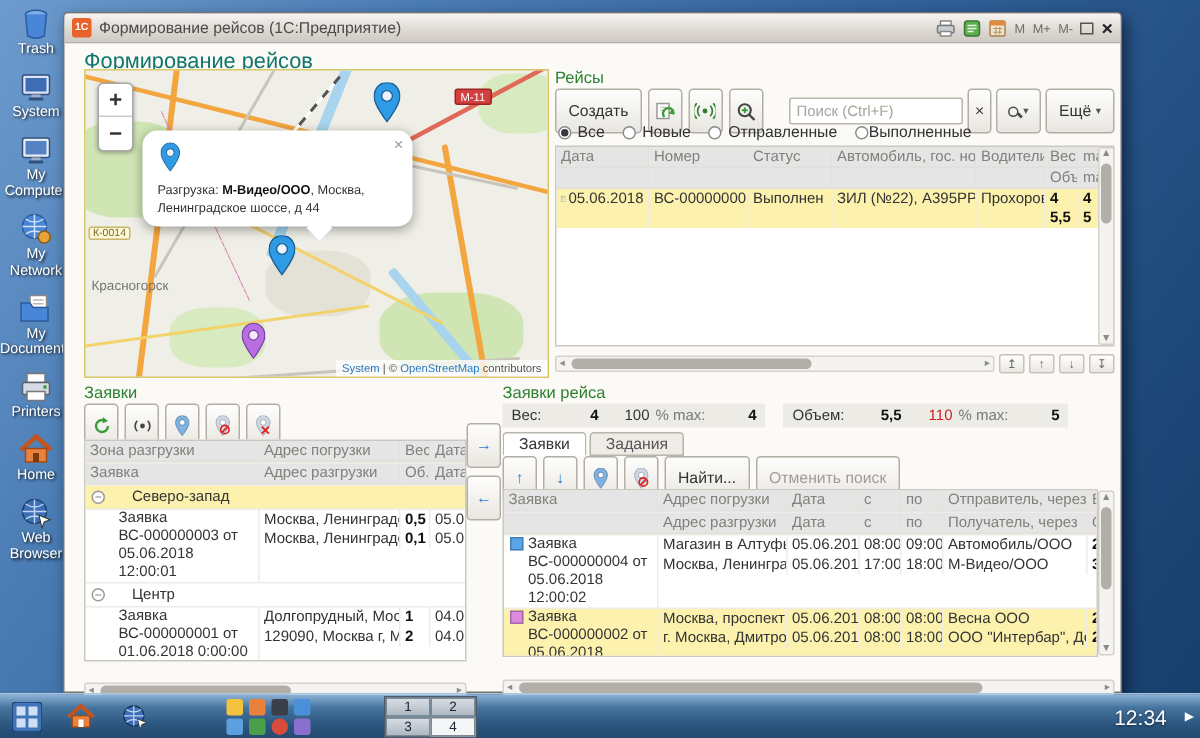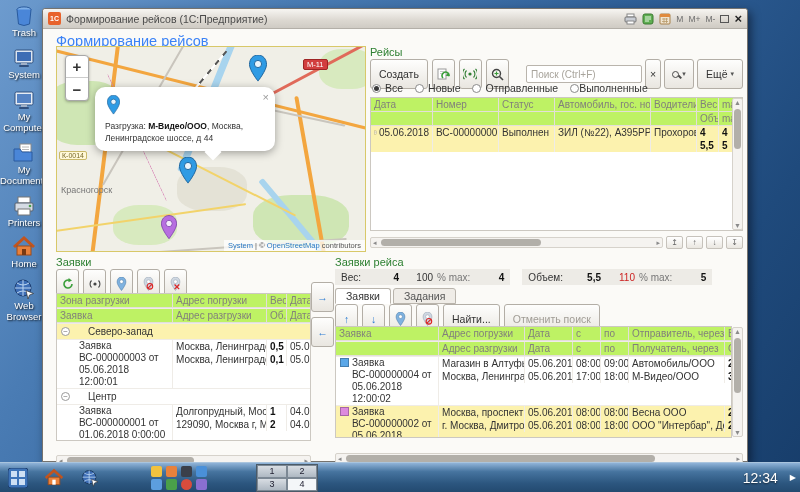--- a/index.html
+++ b/index.html
@@ -30,39 +30,39 @@
           border:1px solid #76736e;border-radius:3px 3px 0 0;box-shadow:3px 4px 10px rgba(0,0,10,.5);z-index:2}
   .titlebar{height:20px;background:linear-gradient(#f7f5f2,#dcd8d1 60%,#cfcbc4);border-bottom:1px solid #b3afa8;
             border-radius:3px 3px 0 0;display:flex;align-items:center;padding:8px 5px}
   .appico{width:13px;height:13px;background:#e8632c;border-radius:2px;color:#fff;font-size:7px;font-weight:bold;
           display:flex;align-items:center;justify-content:center}
   .wtitle{margin-left:5px;font-size:10.5px;color:#4a4a4a}
   .wctrls{margin-left:auto;display:flex;align-items:center;gap:5px}
   .mbtn{font-size:8.5px;color:#6d6d6d}
   .maxbtn{width:9px;height:8px;border:1.5px solid #555}
   .closebtn{font-size:13px;font-weight:bold;color:#222;line-height:1}
-  .heading{position:absolute;left:13px;top:24px;font-size:14.5px;color:#3b82f6}
+  .heading{position:absolute;left:13px;top:24px;font-size:14.5px;color:#0f766e}
   .gtitle{color:#2e8032;font-size:11px}
 
   
   .btn{height:30px;border:1px solid #b3aea6;background:linear-gradient(#fefefd,#e9e6e0);border-radius:3px;
        padding:0 8px;font-size:10.5px;display:inline-flex;align-items:center;gap:3px;color:#333}
   .icbtn{width:23px;justify-content:center;padding:0}
   .btn.disabled{color:#a09c95}
   .caret{font-size:7px;color:#555}
   .radio{width:9px;height:9px;border:1px solid #8a8a8a;border-radius:50%;background:#fff;display:inline-block;flex:none}
   .radio.on::after{content:"";display:block;width:5px;height:5px;background:#3a3a3a;border-radius:50%;margin:1px}
   .search{width:116px;height:18px;border:1px solid #b9b4ac;font-size:10px;padding:0 4px;color:#333;border-radius:2px}
   .search::placeholder{color:#a8a49c}
   .mag{width:7px;height:7px;border:1.5px solid #4a4a4a;border-radius:50%;position:relative;display:inline-block}
   .mag::after{content:"";position:absolute;width:4px;height:1.5px;background:#4a4a4a;transform:rotate(45deg);right:-3.5px;bottom:-1px}
 
   
   .tbl{background:#fff;border:1px solid #ccc8c1;font-size:10px;overflow:hidden}
-  .th{color:#82807b;background:#bef264;border-right:1px solid #e3dfd9;border-bottom:1px solid #e3dfd9;
+  .th{color:#82807b;background:#e5e5e5;border-right:1px solid #e3dfd9;border-bottom:1px solid #e3dfd9;
       padding:0 3px;line-height:13px;white-space:nowrap;overflow:hidden}
   .td{border-right:1px solid #efece7;padding:0 3px;line-height:13px;white-space:nowrap;overflow:hidden}
   .sel{background:#fcf2ae}
   .b{font-weight:bold;color:#111}
   .fl-grid{display:grid;grid-template-columns:62px 66px 56px 96px 46px 22px 20px 1fr}
   .rq-line{display:grid;grid-template-columns:94px 20px 1fr}
   .tr-line{display:grid;grid-template-columns:86px 48px 28px 28px 96px 1fr}
   .rowflex{display:flex;border-bottom:1px solid #efece7}
   .c1{width:116px;border-right:1px solid #efece7;padding:0 3px 0 22px;line-height:12px;overflow:hidden}
   .c1t{width:112px;border-right:1px solid #efece7;padding:0 3px 0 4px;line-height:12px;overflow:hidden;display:flex;gap:3px}
@@ -117,20 +117,28 @@
     <span class="dlabel">System</span>
   </div>
   <div class="dicon">
     <svg width="24" height="24" viewBox="0 0 24 24">
         <rect x="3" y="4" width="18" height="13" rx="1.5" fill="#e6edf6" stroke="#31507e"></rect>
         <rect x="5" y="6" width="14" height="9" fill="#5583c4"></rect>
         <rect x="9" y="17" width="6" height="2" fill="#9fb0c8"></rect>
         <rect x="7" y="19" width="10" height="2" rx="1" fill="#31507e"></rect>
       </svg>
     <span class="dlabel">My Computer</span>
+  </div>
+  <div class="dicon">
+    <svg width="24" height="24" viewBox="0 0 24 24">
+        <circle cx="11" cy="10" r="8" fill="#4a86d8" stroke="#2a5b9e"></circle>
+        <path d="M3 10 H19 M11 2 V18 M5 5 Q11 9 17 5 M5 15 Q11 11 17 15" stroke="#cfe2f8" fill="none" stroke-width="1"></path>
+        <circle cx="17.5" cy="17" r="4" fill="#e8a23c" stroke="#8a5c10"></circle>
+      </svg>
+    <span class="dlabel">My Network</span>
   </div>
   <div class="dicon">
     <svg width="24" height="24" viewBox="0 0 24 24">
         <rect x="8" y="3" width="11" height="13" fill="#fff" stroke="#8a8a8a"></rect>
         <path d="M10 6 H17 M10 8.5 H17 M10 11 H17" stroke="#b8b8b8" stroke-width="1"></path>
         <path d="M2 8 L2 20 L20 20 L20 11 L10 11 L8 8 Z" fill="#4a86d8" stroke="#2a5b9e"></path>
       </svg>
     <span class="dlabel">My Documents</span>
   </div>
   <div class="dicon">

